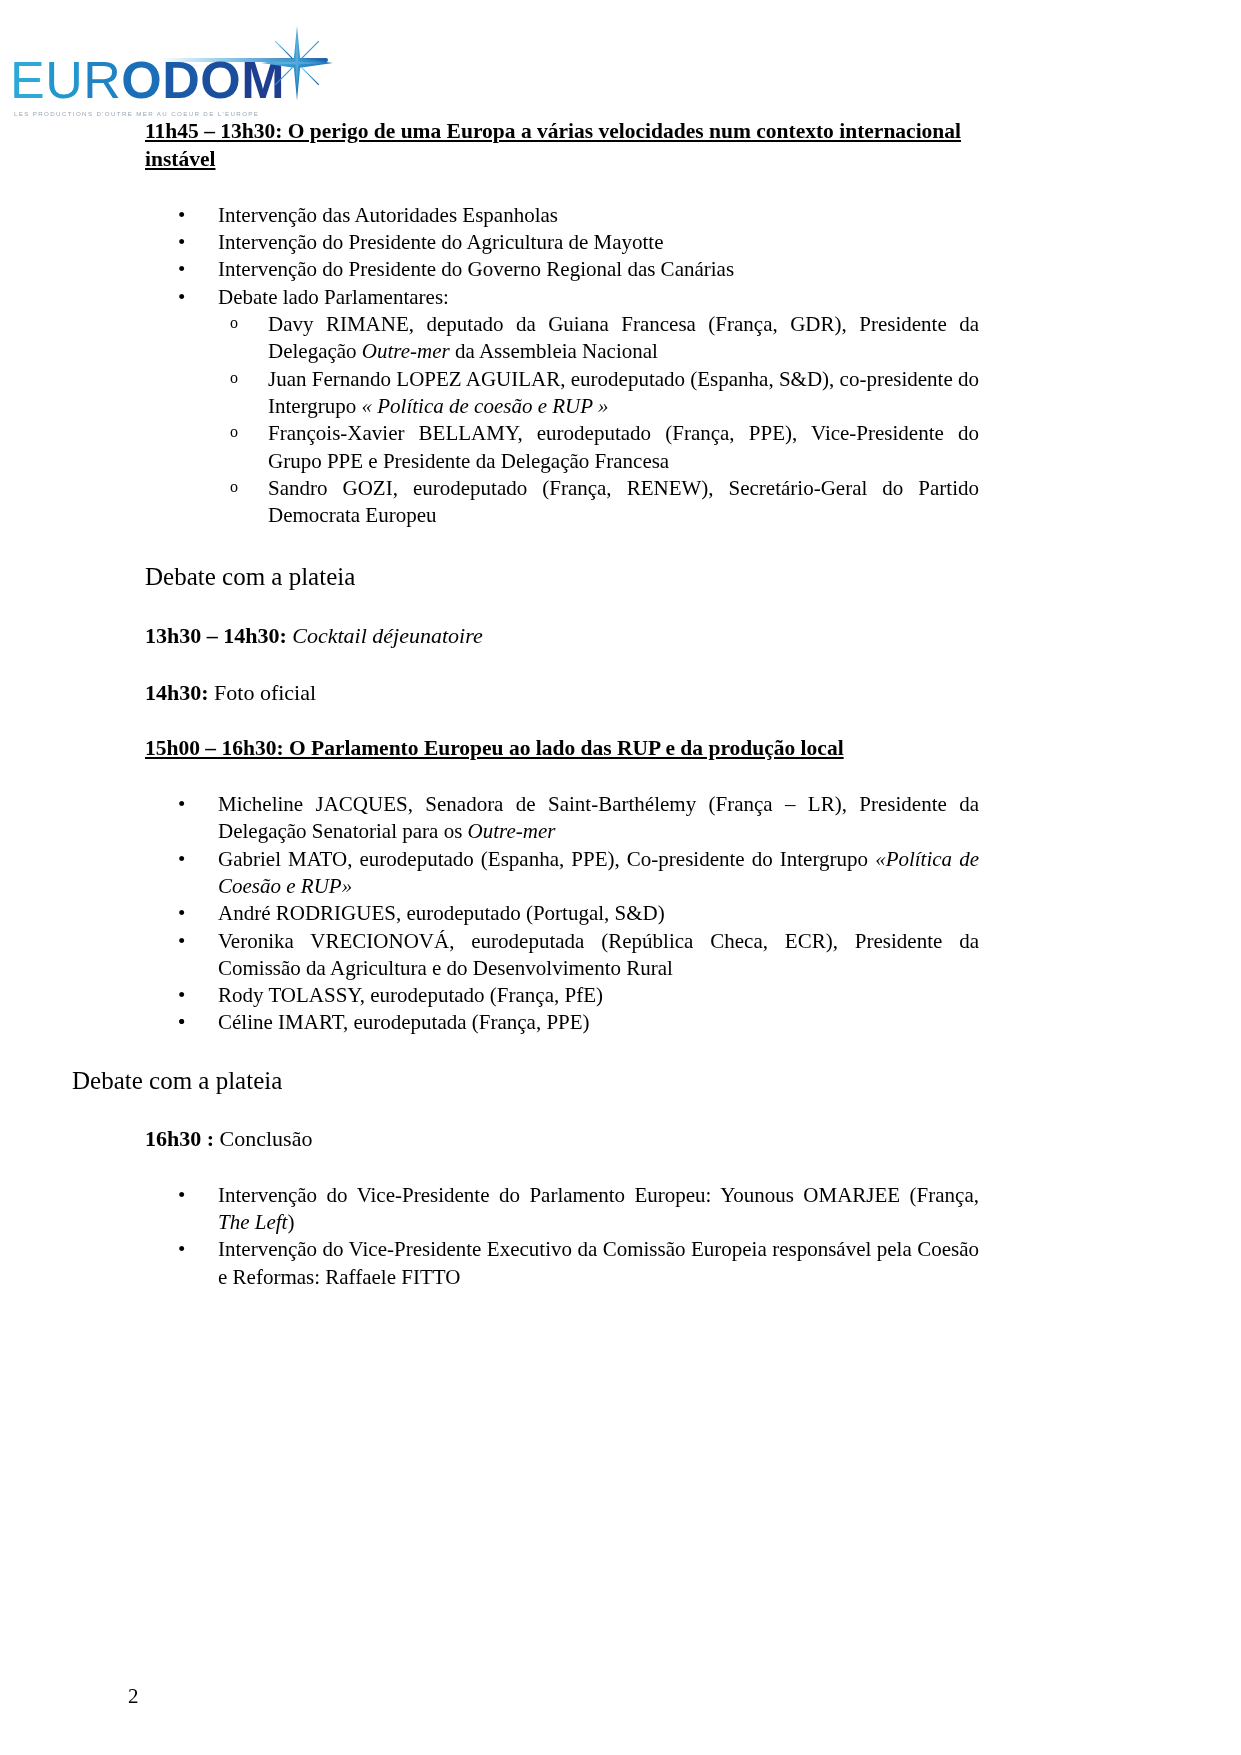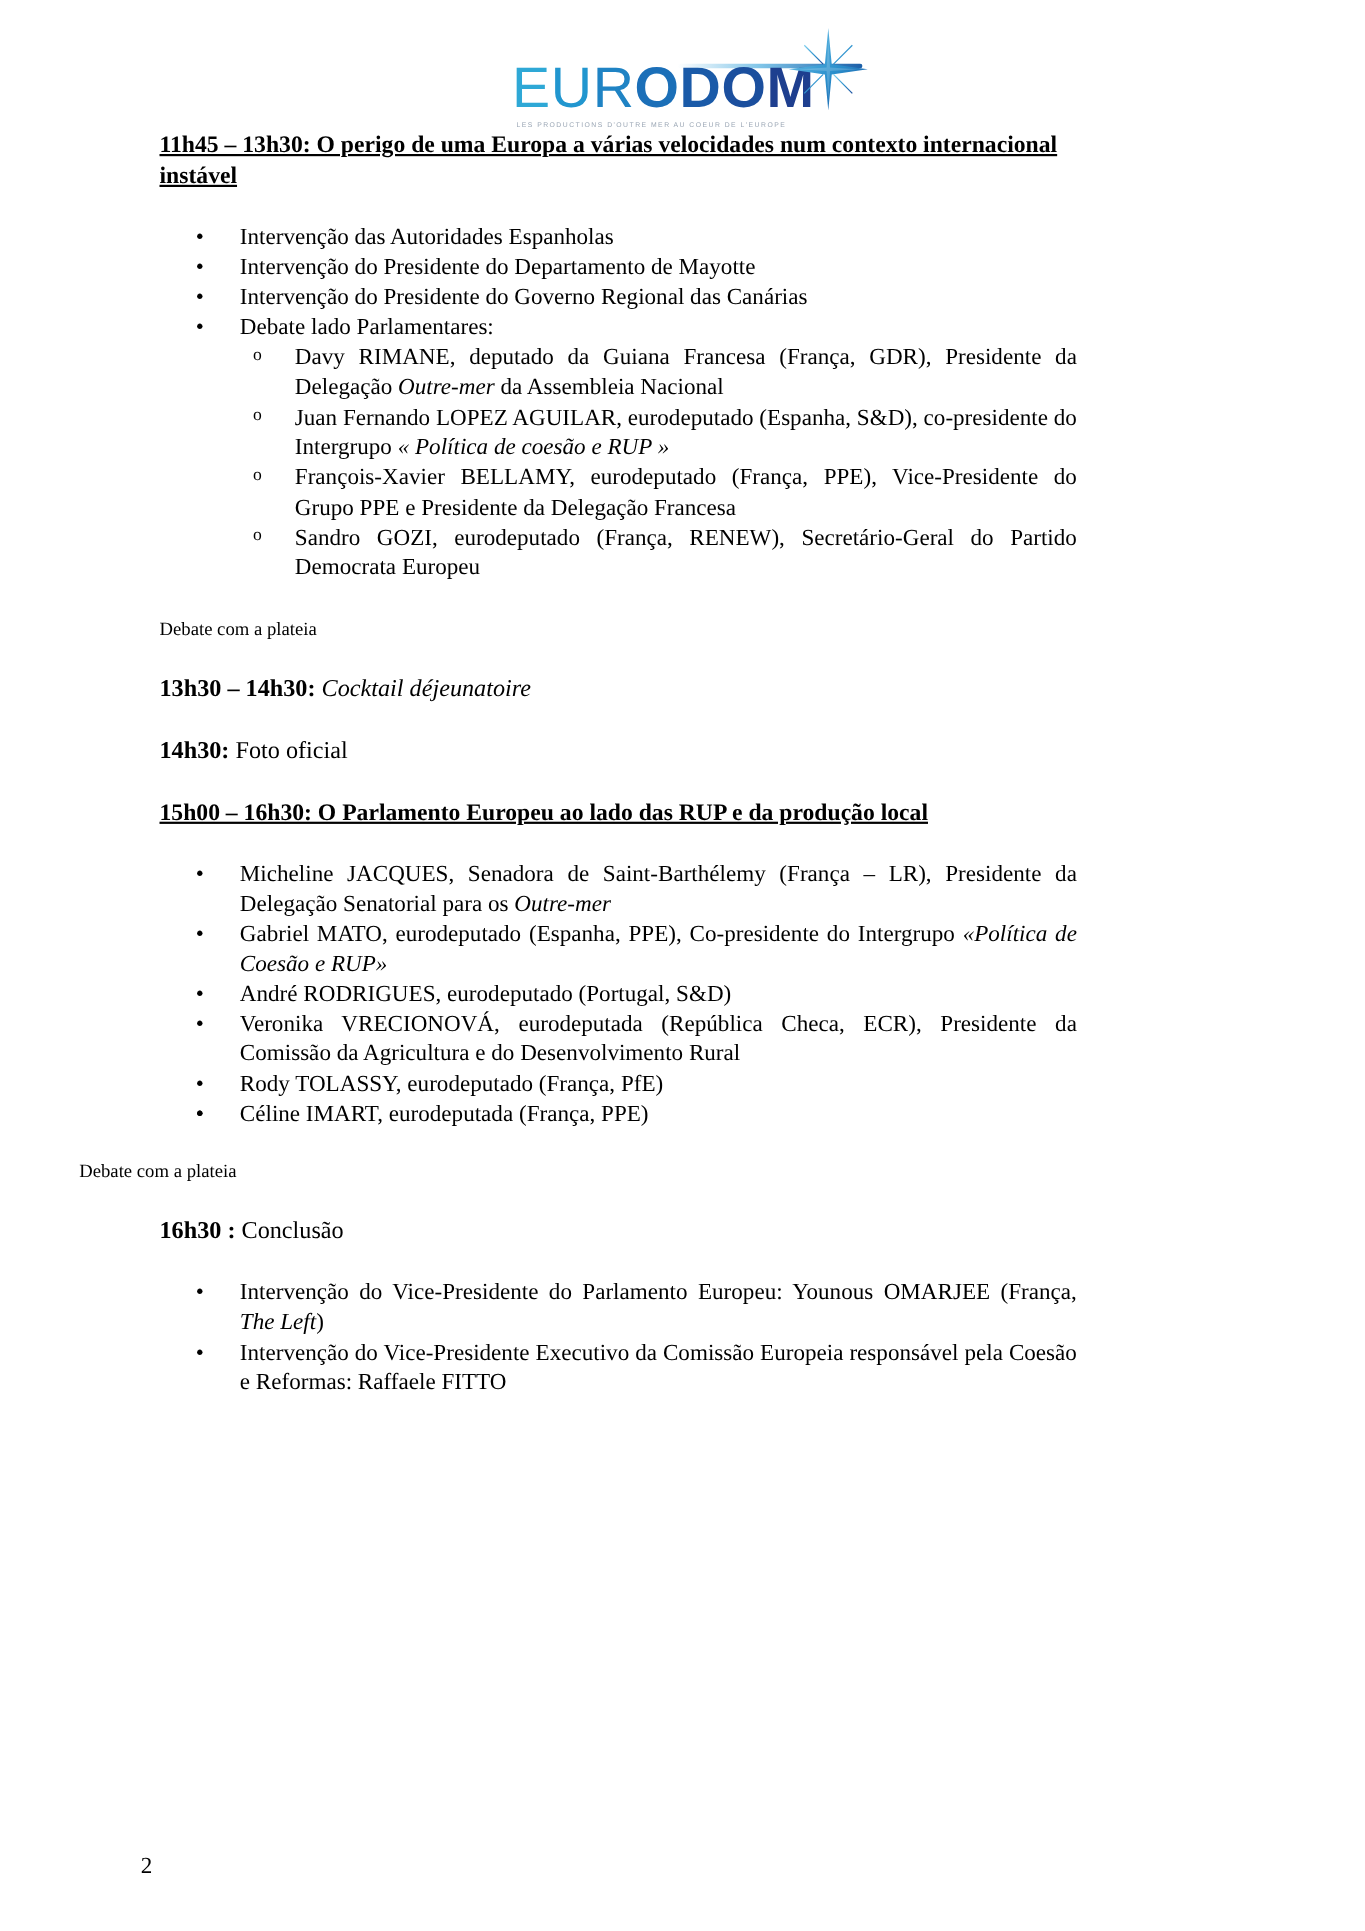--- a/index.html
+++ b/index.html
@@ -21,21 +21,21 @@
     position: relative;
     box-sizing: border-box;
     padding: 0;
   }
 
   
   .header {
     width: 100%;
     padding-top: 18px;
     display: flex;
-    justify-content: center;
+    justify-content: flex-start;
   }
   .logo-block {
     position: relative;
     width: 330px;
     height: 92px;
   }
   .logo-swoosh {
     position: absolute;
     left: 160px;
     top: 40px;
@@ -93,21 +93,21 @@
     text-decoration: underline;
     line-height: 1.30;
     margin: 0 0 0 0;
     padding: 0 128px 0 145px;
     text-align: left;
   }
   .sec-head.wide {
     padding-right: 230px;
   }
   .plain-para {
-    font-size: 17px;
+    font-size: 25px;
     line-height: 1.30;
     padding-left: 145px;
     padding-right: 230px;
   }
   .plain-para.outdent {
     padding-left: 72px;
   }
   .time-line {
     font-size: 22px;
     line-height: 1.30;
@@ -201,21 +201,21 @@
   </div>
 
   <div class="content">
 
     <div class="sec-head wide">11h45 – 13h30: O perigo de uma Europa a várias velocidades num contexto internacional instável</div>
 
     <div class="spacer-md"></div>
 
     <ul class="lvl1">
       <li><span class="bullet">•</span><span>Intervenção das Autoridades Espanholas</span></li>
-      <li><span class="bullet">•</span><span>Intervenção do Presidente do Departamento de Mayotte</span></li>
+      <li><span class="bullet">•</span><span>Intervenção do Presidente do Agricultura de Mayotte</span></li>
       <li><span class="bullet">•</span><span>Intervenção do Presidente do Governo Regional das Canárias</span></li>
       <li><span class="bullet">•</span><span>Debate lado Parlamentares:</span>
         <ul class="lvl2">
           <li><span class="bullet">o</span><span>Davy RIMANE, deputado da Guiana Francesa (França, GDR), Presidente da Delegação </span><i>Outre-mer</i><span> da Assembleia Nacional</span></li>
           <li><span class="bullet">o</span><span>Juan Fernando LOPEZ AGUILAR, eurodeputado (Espanha, S&amp;D), co-presidente do Intergrupo </span><i>« Política de coesão e RUP »</i><span></span></li>
           <li><span class="bullet">o</span><span>François-Xavier BELLAMY, eurodeputado (França, PPE), Vice-Presidente do Grupo PPE e Presidente da Delegação Francesa</span><i></i><span></span></li>
           <li><span class="bullet">o</span><span>Sandro GOZI, eurodeputado (França, RENEW), Secretário-Geral do Partido Democrata Europeu</span><i></i><span></span></li>
         </ul>
       </li>
     </ul>

